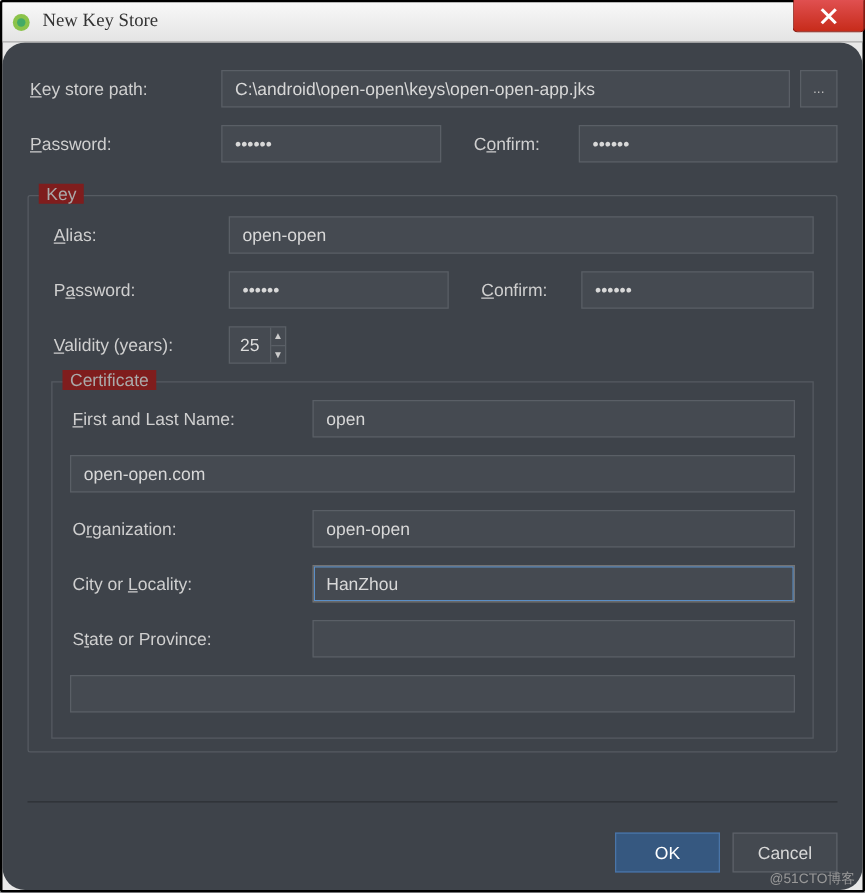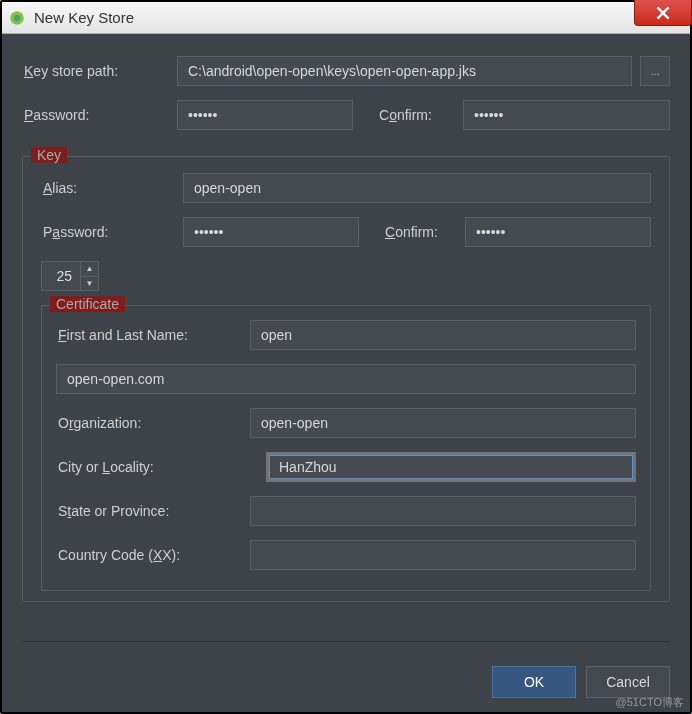--- a/index.html
+++ b/index.html
@@ -17,60 +17,59 @@
   border-bottom: 1px solid #aaa;
   display: flex; align-items: center;
   padding-left: 6px;
   position: relative;
 }
 .titlebar .icon-wrap {
   width: 18px; height: 18px; margin-right: 8px;
   display: flex; align-items: center; justify-content: center;
 }
 .titlebar .title {
-  color: #333; font-size: 15px;
+  color: #333; font-size: 15px; font-family: Liberation Serif, serif;
 }
 .close-btn {
   position: absolute; right: -2px; top: -2px;
   width: 58px; height: 26px;
   background: linear-gradient(#e05050, #c72b1a);
   border: 1px solid #8a1a10;
   border-top: none;
   border-radius: 0 0 4px 4px;
   display: flex; align-items: center; justify-content: center;
   color: #fff; font-weight: bold;
   cursor: pointer;
 }
 .close-btn svg { width: 14px; height: 14px; }
 
 .content {
   flex: 1;
   background: #3e434a;
   color: #bfbfbf;
   padding: 22px 20px 14px 20px;
-  display: flex; flex-direction: column;
+  display: flex; flex-direction: column; border-radius: 18px;
 }
 .row { display: flex; align-items: center; margin-bottom: 14px; }
 .lbl { min-width: 155px; color: #cfcfcf; padding-left: 2px; }
 .lbl.cert { min-width: 194px; }
 .input {
   flex: 1;
   background: #454a51;
   border: 1px solid #5a5f66;
   color: #d8d8d8;
   padding: 6px 10px;
   font-size: 14px;
   font-family: inherit;
   outline: none;
   height: 30px;
 }
 .input.focused {
-  border: 3px solid #737373;
+  border: 1px solid #737373;
   box-shadow: 0 0 0 1px #5b8fc7 inset;
-  margin-left: 16px;
 }
 .browse-btn {
   width: 30px; height: 30px;
   background: #454a51;
   border: 1px solid #5a5f66;
   margin-left: 8px;
   color: #bbb;
   display: flex; align-items: center; justify-content: center;
   cursor: pointer;
   font-size: 11px;
@@ -98,21 +97,21 @@
   margin-top: 8px;
   padding: 14px 14px 6px 14px;
   position: relative;
 }
 .validity-row { display: flex; align-items: center; margin-bottom: 14px; }
 .spinner {
   display: flex; align-items: center;
   border: 1px solid #5a5f66;
   background: #454a51;
   height: 30px;
-  width: 58px;
+  width: 46px;
 }
 .spinner-val {
   flex: 1; text-align: right; padding: 0 8px; color: #ddd;
 }
 .spinner-btns {
   width: 18px; height: 100%;
   border-left: 1px solid #5a5f66;
   display: flex; flex-direction: column;
 }
 .spinner-btns div {
@@ -188,20 +187,21 @@
       </div>
 
       <div class="pw-row">
         <span class="lbl" style="min-width:142px">P<span class="ul-char">a</span>ssword:</span>
         <input class="input" value="••••••" style="">
         <span class="lbl confirm-lbl" style="min-width:82px"><span class="ul-char">C</span>onfirm:</span>
         <input class="input" style="flex: 1 1 0%;" value="••••••">
       </div>
 
       <div class="validity-row">
+        <span class="lbl" style="min-width:142px"><span class="ul-char">V</span>alidity (years):</span>
         <div class="spinner">
           <span class="spinner-val">25</span>
           <div class="spinner-btns">
             <div>▲</div>
             <div>▼</div>
           </div>
         </div>
       </div>
 
       <div class="inner-group">
@@ -220,21 +220,20 @@
         </div>
         <div class="row">
           <span class="lbl cert">City or <span class="ul-char">L</span>ocality:</span>
           <input class="input focused" value="HanZhou" style="">
         </div>
         <div class="row">
           <span class="lbl cert">S<span class="ul-char">t</span>ate or Province:</span>
           <input class="input" value="" style="">
         </div>
         <div class="row">
-          <span class="lbl cert">Country Code (<span class="ul-char">X</span>X):</span>
           <input class="input" value="" style="">
         </div>
       </div>
     </div>
 
     <div class="footer">
       <button class="btn primary">OK</button>
       <button class="btn">Cancel</button>
     </div>
   </div>

